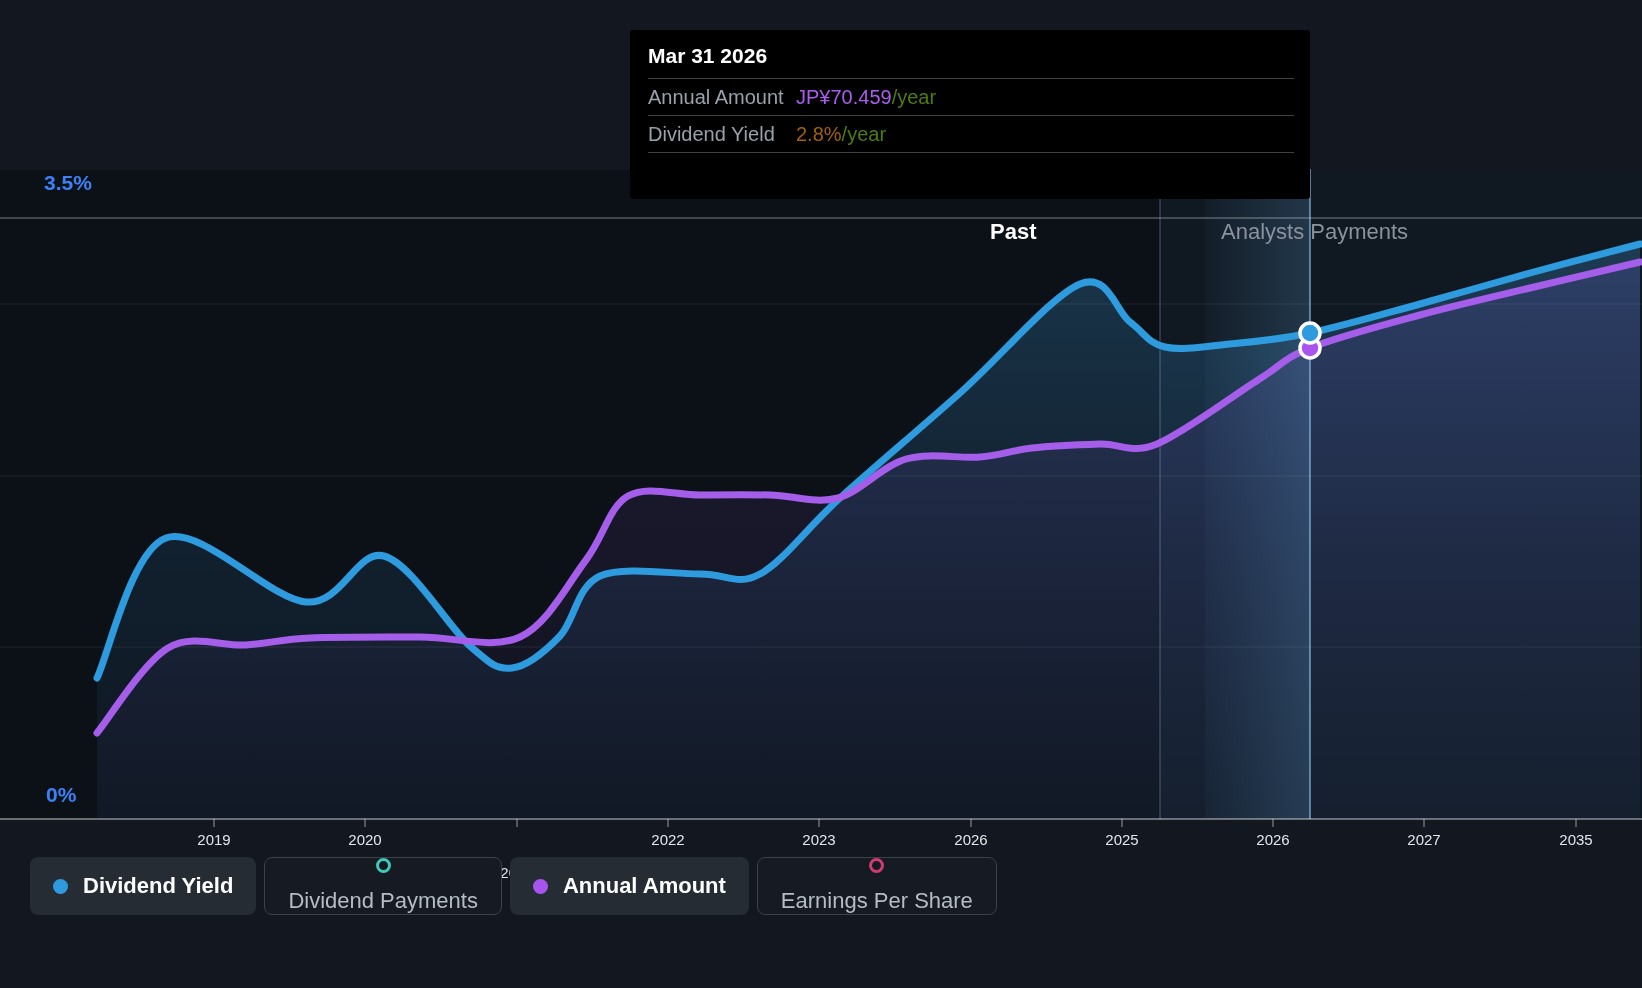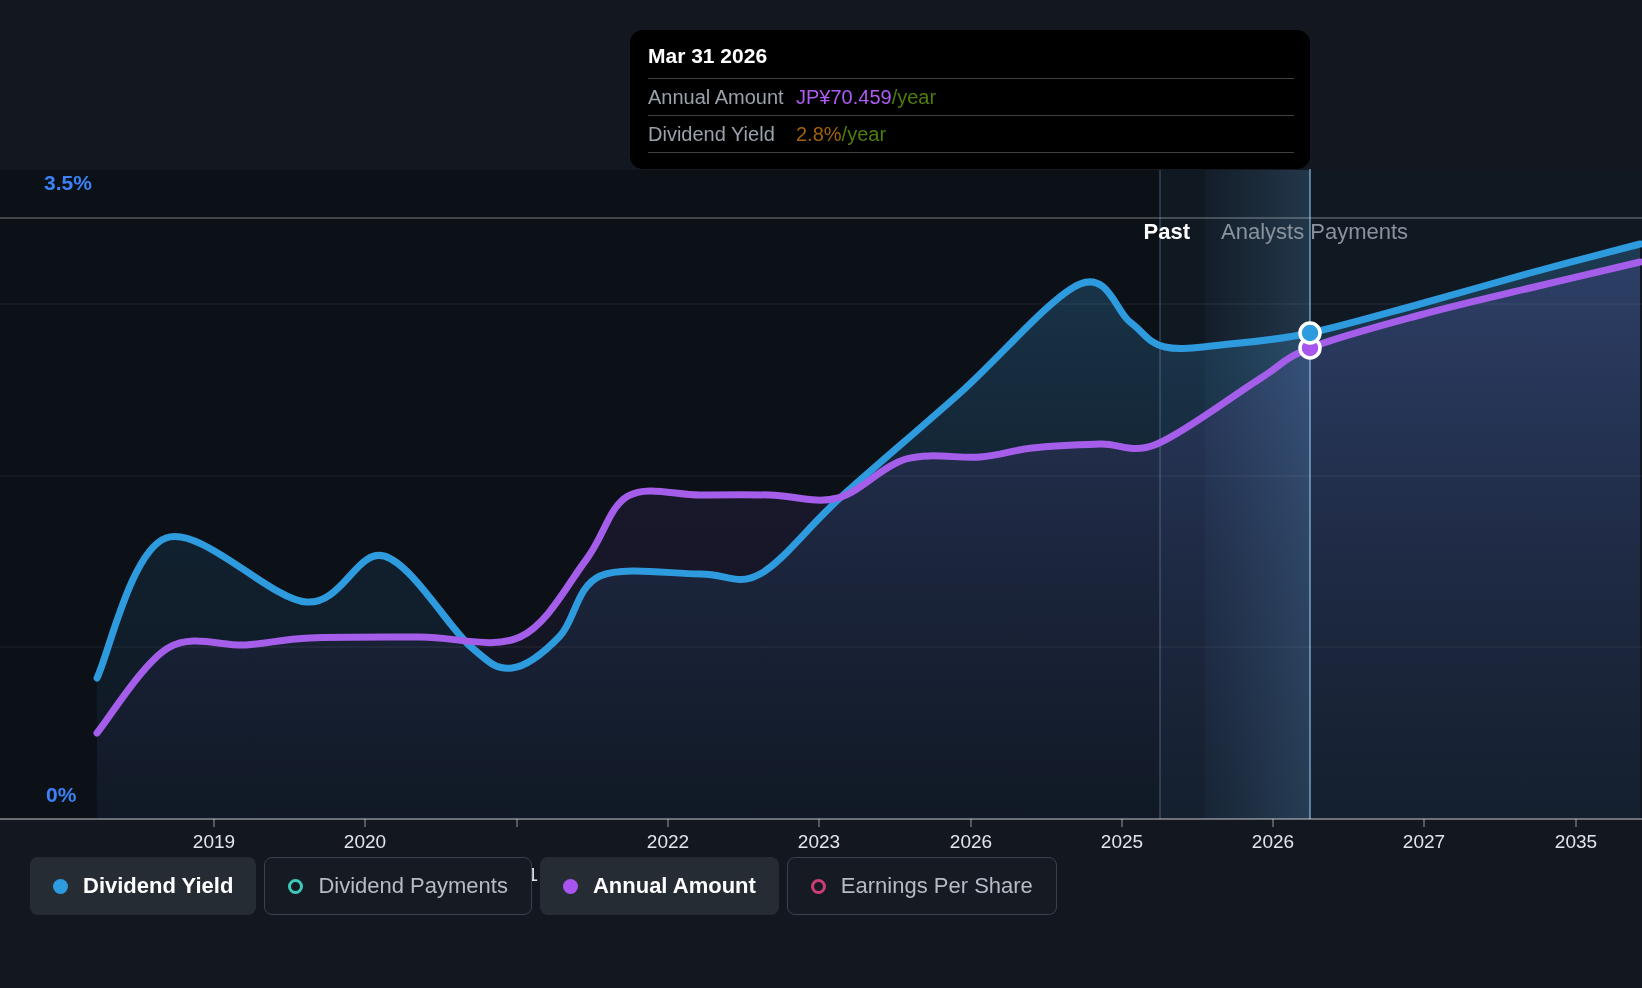--- a/index.html
+++ b/index.html
@@ -1,37 +1,37 @@
 <!DOCTYPE html>
 <html><head>
 <meta charset="utf-8">
 <style>
   html,body{margin:0;padding:0;background:#13171F;width:1642px;height:988px;overflow:hidden;
     font-family:"Liberation Sans", sans-serif;}
   .stage{position:relative;width:1642px;height:988px;background:#13171F;}
   svg{position:absolute;left:0;top:0;}
   .abs{position:absolute;}
   .ylab{color:#3b82f6;font-size:21px;font-weight:600;}
-  .xlab{color:#E2E6EA;font-size:19px;transform:translateX(-50%);white-space:nowrap;}
-  .zone-past{color:#FFFFFF;font-size:22px;font-weight:600;text-align:right;width:200px;}
+  .xlab{color:#E2E6EA;font-size:15px;transform:translateX(-50%);white-space:nowrap;}
+  .zone-past{color:#FFFFFF;font-size:22px;font-weight:600;text-align:left;width:200px;}
   .zone-fc{color:#8A929D;font-size:22px;font-weight:400;white-space:nowrap;}
-  .tooltip{position:absolute;left:630px;top:30px;width:680px;height:139px;background:#000;
-    border-radius:13px;box-sizing:border-box;padding:13px 16px 0 18px;z-index:6;}
+  .tooltip{position:absolute;left:630px;top:30px;width:680px;height:169px;background:#000;
+    border-radius:3px;box-sizing:border-box;padding:13px 16px 0 18px;z-index:6;}
   .tt-title{color:#FFFFFF;font-size:21px;font-weight:700;line-height:26px;margin-bottom:9px;}
   .tt-row{display:flex;align-items:center;border-top:1px solid rgba(255,255,255,0.25);
     padding:6px 0;line-height:24px;font-size:20px;}
   .tt-row.last{border-bottom:1px solid rgba(255,255,255,0.25);}
   .tt-label{color:#99A1AB;min-width:148px;display:inline-block;}
   .tt-suffix{color:#4d7c0f;}
   .tt-value{font-weight:400;}
   .legend{position:absolute;left:30px;top:857px;display:flex;gap:8px;z-index:4;}
   .lg-item{height:58px;border-radius:8px;display:flex;align-items:center;gap:15px;
     padding:0 23px;font-size:22px;box-sizing:border-box;cursor:pointer;white-space:nowrap;}
   .lg-item.active{background:#262C34;color:#FFFFFF;font-weight:600;}
-  .lg-item.inactive{background:#161B23;border:1.5px solid #3A414B;color:#B6BCC4;font-weight:400;}
+  .lg-item.inactive{background:#161B23;border:1.5px solid #3A414B;color:#B6BCC4;font-weight:400;flex-direction:column;}
   .lg-dot{width:15px;height:15px;border-radius:50%;flex:0 0 auto;}
   .lg-ring{width:15px;height:15px;border-radius:50%;box-sizing:border-box;background:transparent;flex:0 0 auto;}
 </style>
 </head>
 <body>
 
 <div class="stage">
 
   <svg id="chart-svg" width="1642" height="988">
     <defs>

